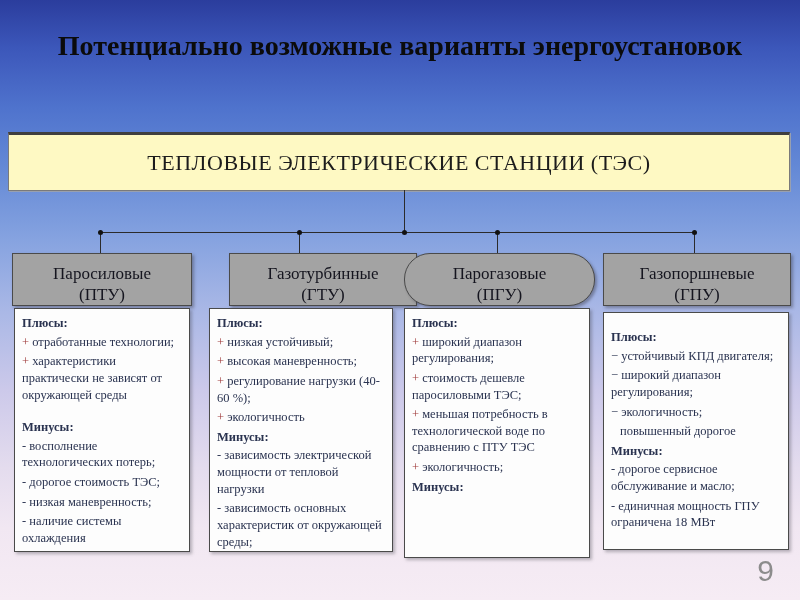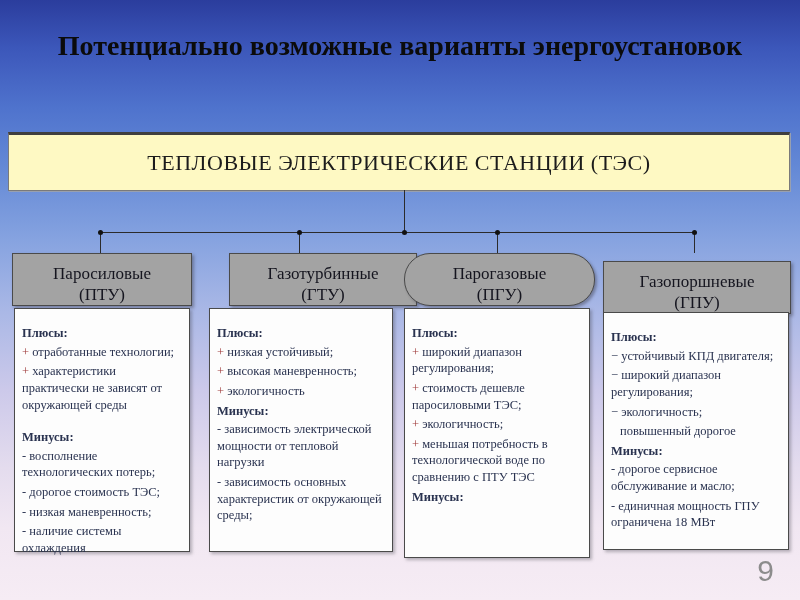--- a/index.html
+++ b/index.html
@@ -28,21 +28,21 @@
   .head-box{
     position:absolute;top:253px;height:51px;
     background:#a3a3a3;border:1px solid #4a4a4a;
     box-shadow:2px 2px 3px rgba(60,60,70,.45);
     display:flex;flex-direction:column;align-items:center;justify-content:flex-end;
     font-size:17px;line-height:1.25;color:#15151f;text-align:center;
   }
   .detail-box{
     position:absolute;background:#fdfdfd;border:1px solid #4a4a4a;
     box-shadow:2px 2px 3px rgba(60,60,70,.35);
-    padding:16px 7px;box-sizing:border-box;
+    padding:6px 7px;box-sizing:border-box;
     font-size:12.5px;line-height:1.33;color:#2a3350;font-family:Liberation Serif, serif;
   }
   .sec{font-weight:bold;margin:0 0 2px 0;}
   .gap-top{margin-top:16px;}
   .sec-top{margin-top:2px;}
   .item{margin:0 0 3px 0;}
   .mk{display:inline;}
   .mk.red{color:#9e3939;}
   .item.no-mark{padding-left:9px;}
   .pad-top{padding-top:16px;}
@@ -79,52 +79,53 @@
   <div>(ПТУ)</div>
 </div>
 <div class="head-box" style="left:216px;width:186px;margin-left:13px;">
   <div>Газотурбинные</div>
   <div>(ГТУ)</div>
 </div>
 <div class="head-box" style="left:404px;width:189px;border-radius:26px;">
   <div>Парогазовые</div>
   <div>(ПГУ)</div>
 </div>
-<div class="head-box" style="left:603px;width:186px;margin-top:8px;">
+<div class="head-box" style="left:603px;width:186px;">
   <div>Газопоршневые</div>
   <div>(ГПУ)</div>
 </div>
 
 <div class="detail-box" style="left:14px;top:308px;width:176px;height:244px;">
   <div class="sec">Плюсы:</div>
   <div class="item"><span class="mk red">+</span> <span>отработанные технологии;</span></div>
   <div class="item"><span class="mk red">+</span> <span>характеристики практически не зависят от окружающей среды</span></div>
   <div class="sec gap-top">Минусы:</div>
   <div class="item"><span class="mk">-</span> <span>восполнение технологических потерь;</span></div>
   <div class="item"><span class="mk">-</span> <span>дорогое стоимость ТЭС;</span></div>
   <div class="item"><span class="mk">-</span> <span>низкая маневренность;</span></div>
   <div class="item"><span class="mk">-</span> <span>наличие системы охлаждения</span></div>
 </div>
 
 <div class="detail-box" style="left:209px;top:308px;width:184px;height:244px;">
   <div class="sec">Плюсы:</div>
   <div class="item"><span class="mk red">+</span> <span>низкая устойчивый;</span></div>
   <div class="item"><span class="mk red">+</span> <span>высокая маневренность;</span></div>
+  <div class="item"><span class="mk red">+</span> <span>регулирование нагрузки (40-60 %);</span></div>
   <div class="item"><span class="mk red">+</span> <span>экологичность</span></div>
   <div class="sec sec-top">Минусы:</div>
   <div class="item"><span class="mk">-</span> <span>зависимость электрической мощности от тепловой нагрузки</span></div>
   <div class="item"><span class="mk">-</span> <span>зависимость основных характеристик от окружающей среды;</span></div>
 </div>
 
 <div class="detail-box" style="left:404px;top:308px;width:186px;height:250px;">
   <div class="sec">Плюсы:</div>
   <div class="item"><span class="mk red">+</span> <span>широкий диапазон регулирования;</span></div>
   <div class="item"><span class="mk red">+</span> <span>стоимость дешевле паросиловыми ТЭС;</span></div>
+  <div class="item"><span class="mk red">+</span> <span>меньшая потребность в технологической воде по сравнению с ПТУ ТЭС</span></div>
   <div class="item"><span class="mk red">+</span> <span>экологичность;</span></div>
-  <div class="item"><span class="mk red">+</span> <span>меньшая потребность в технологической воде по сравнению с ПТУ ТЭС</span></div>
   <div class="sec sec-top">Минусы:</div>
 </div>
 
 <div class="detail-box pad-top" style="left:603px;top:312px;width:186px;height:238px;">
   <div class="sec">Плюсы:</div>
   <div class="item"><span class="mk">−</span> <span>устойчивый КПД двигателя;</span></div>
   <div class="item"><span class="mk">−</span> <span>широкий диапазон регулирования;</span></div>
   <div class="item"><span class="mk">−</span> <span>экологичность;</span></div>
   <div class="item no-mark"><span>повышенный дорогое</span></div>
   <div class="sec sec-top">Минусы:</div>

